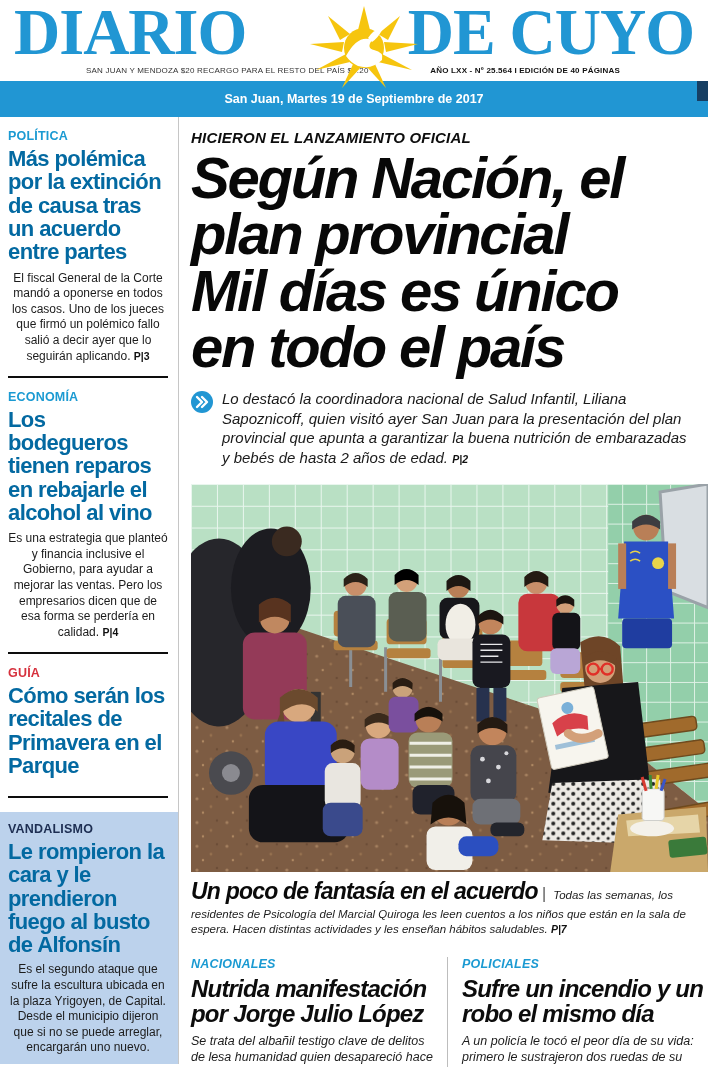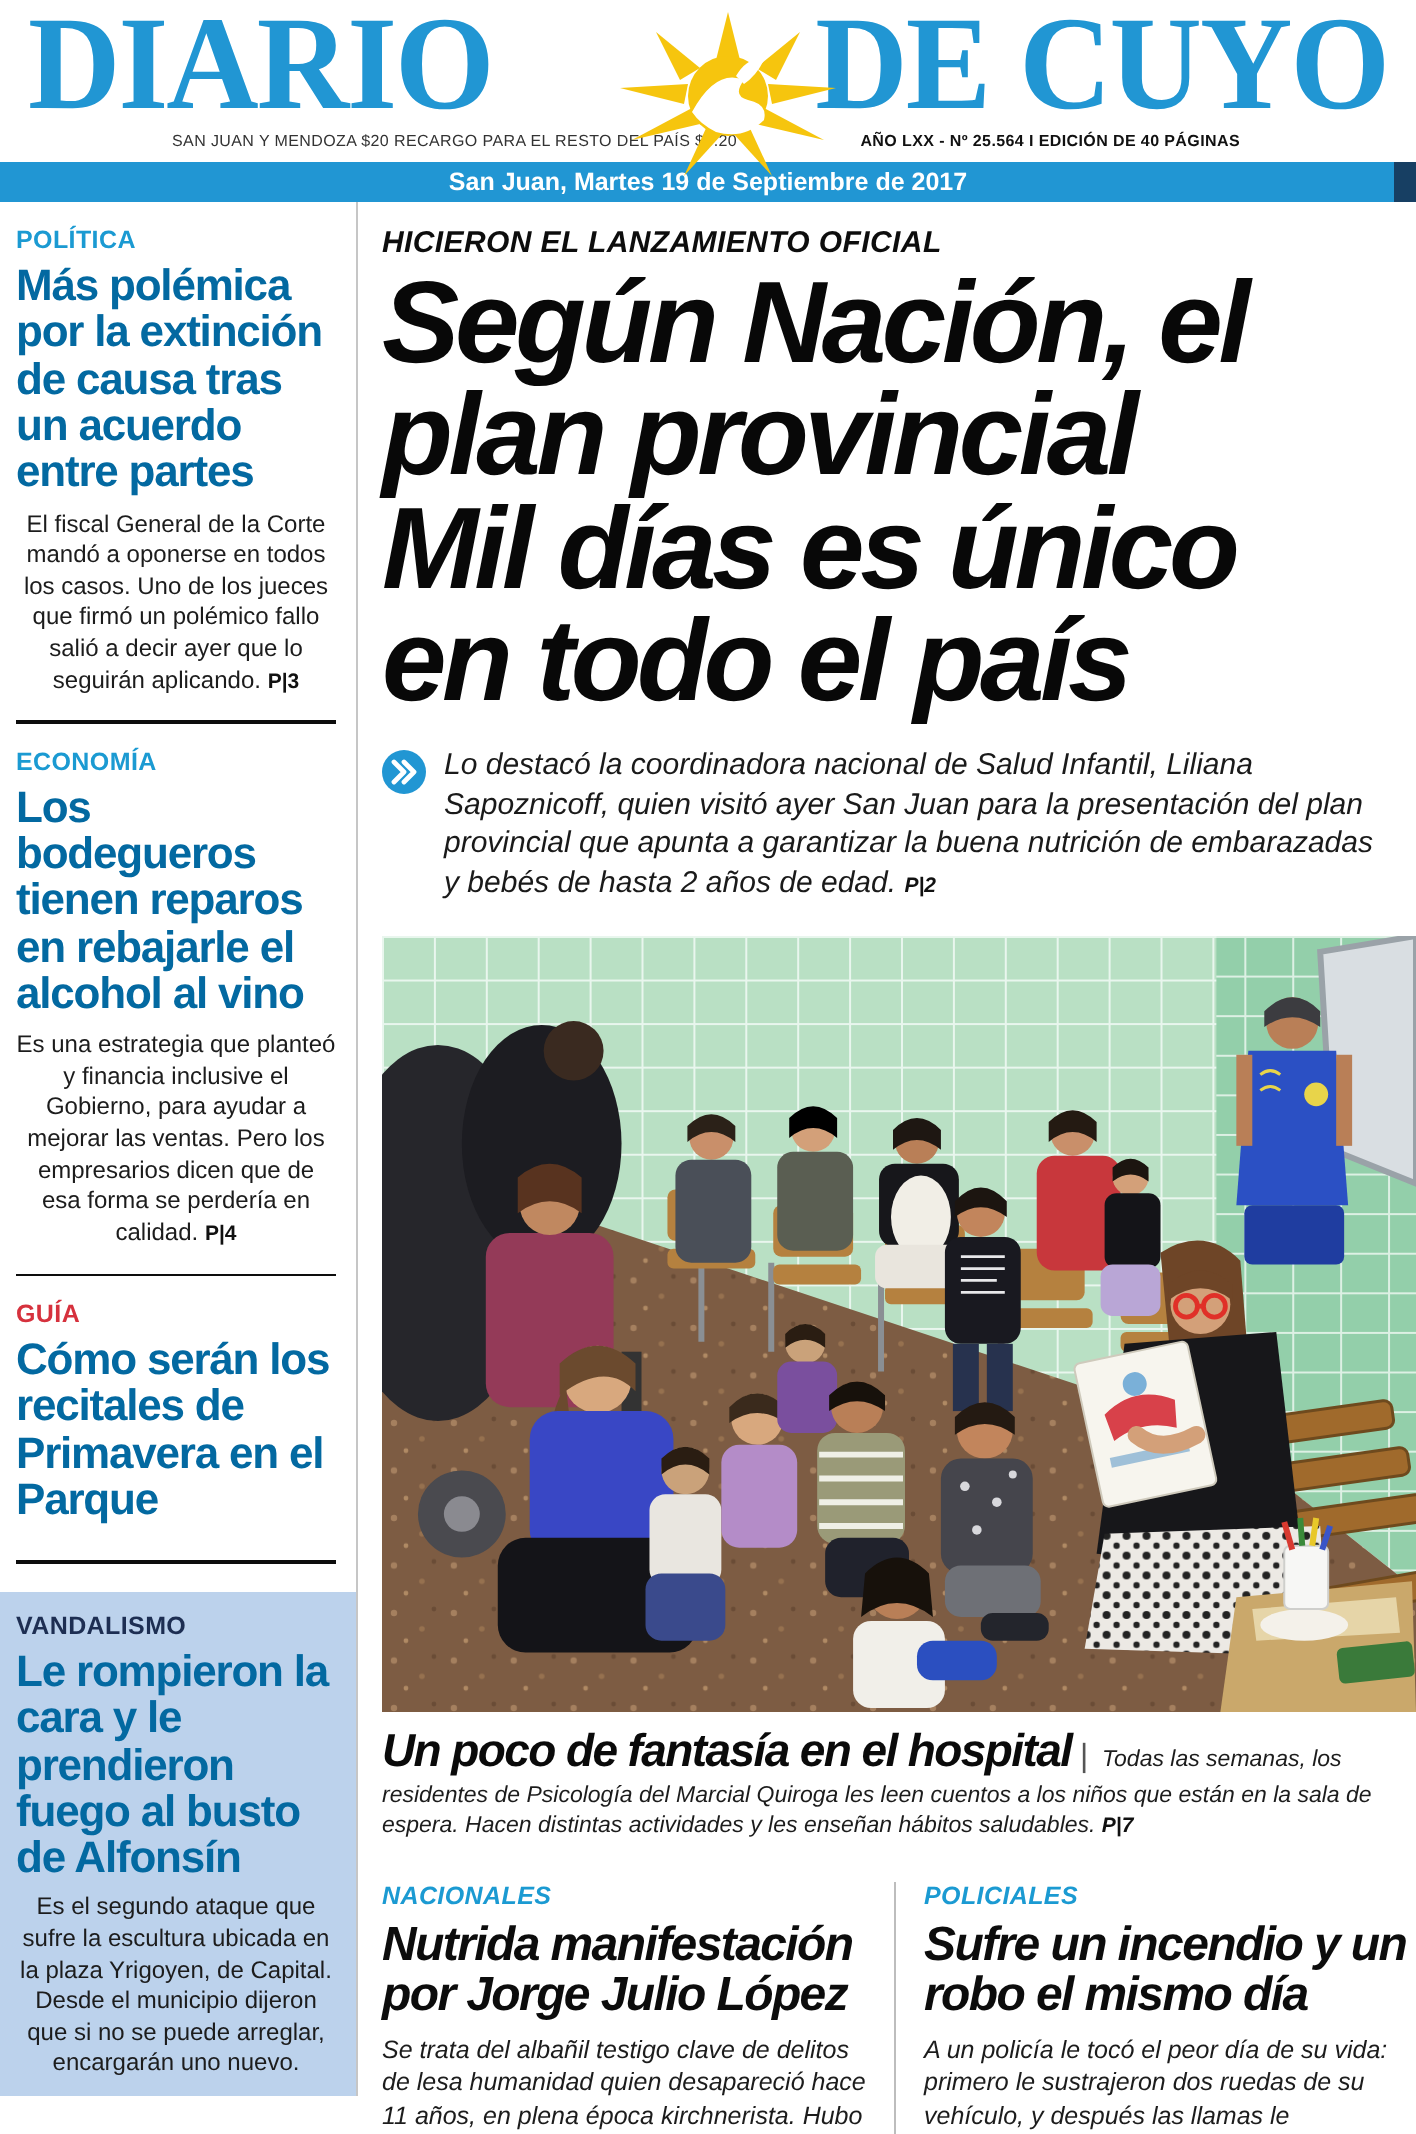--- a/index.html
+++ b/index.html
@@ -21,21 +21,21 @@
     transform:scaleY(1.04); transform-origin:top;
   }
   .sun-logo { position:absolute; left:308px; top:4px; z-index:3; }
   .small-print {
     display:flex; justify-content:space-between; align-items:center;
     padding:0 88px 0 86px; height:15px; margin-top:-1px;
   }
   .price-line { font-size:8px; color:#333; letter-spacing:0.2px; }
   .edition-line { font-size:8px; font-weight:bold; color:#111; letter-spacing:0.2px; }
   .date-band {
-    margin-top:3px; height:20px; background:#2196d3; position:relative;
+    margin-top:3px; height:36px; background:#2196d3; position:relative;
     display:flex; align-items:center; justify-content:center;
   }
   .date-band .date-text { color:#fff; font-weight:bold; font-size:12.5px; }
   .band-endcap { position:absolute; right:0; top:0; width:11px; height:20px; background:#173f63; }
   
   .content { display:flex; height:947px; }
   .left-col {
     width:179px; border-right:1px solid #c6c6c6; display:flex; flex-direction:column;
   }
   .story { padding:12px 10px 0 8px; }
@@ -340,21 +340,21 @@
           <g stroke-width="3">
             <line x1="456" y1="310" x2="452" y2="296" stroke="#d83a30"></line>
             <line x1="461" y1="308" x2="460" y2="294" stroke="#3a8a3a"></line>
             <line x1="466" y1="308" x2="468" y2="294" stroke="#e8c82a"></line>
             <line x1="471" y1="310" x2="475" y2="298" stroke="#3a55c8"></line>
           </g>
           <rect x="478" y="360" width="38" height="18" rx="3" fill="#3a7a3a" transform="rotate(-6 478 360)"></rect>
         </svg>
       </div>
 
-      <p class="caption"><span class="cap-title">Un poco de fantasía en el hospital</span><span class="cap-sep">|</span><span> Todas las semanas, los residentes de Psicología del Marcial Quiroga les leen cuentos a los niños que están en la sala de espera. Hacen distintas actividades y les enseñan hábitos saludables. </span><span class="page-ref">P|7</span></p>
+      <p class="caption"><span class="cap-title">Un poco de fantasía en el acuerdo</span><span class="cap-sep">|</span><span> Todas las semanas, los residentes de Psicología del Marcial Quiroga les leen cuentos a los niños que están en la sala de espera. Hacen distintas actividades y les enseñan hábitos saludables. </span><span class="page-ref">P|7</span></p>
       <div class="rule-main"></div>
 
       <div class="bottom">
         <section class="bottom-cell">
           <div class="kicker">NACIONALES</div>
           <h2 class="b-headline">Nutrida manifestación por Jorge Julio López</h2>
           <p class="b-body"><span>Se trata del albañil testigo clave de delitos de lesa humanidad quien desapareció hace 11 años, en plena época kirchnerista. Hubo incidentes en CABA. </span></p>
         </section>
         <section class="bottom-cell right">
           <div class="kicker">POLICIALES</div>

